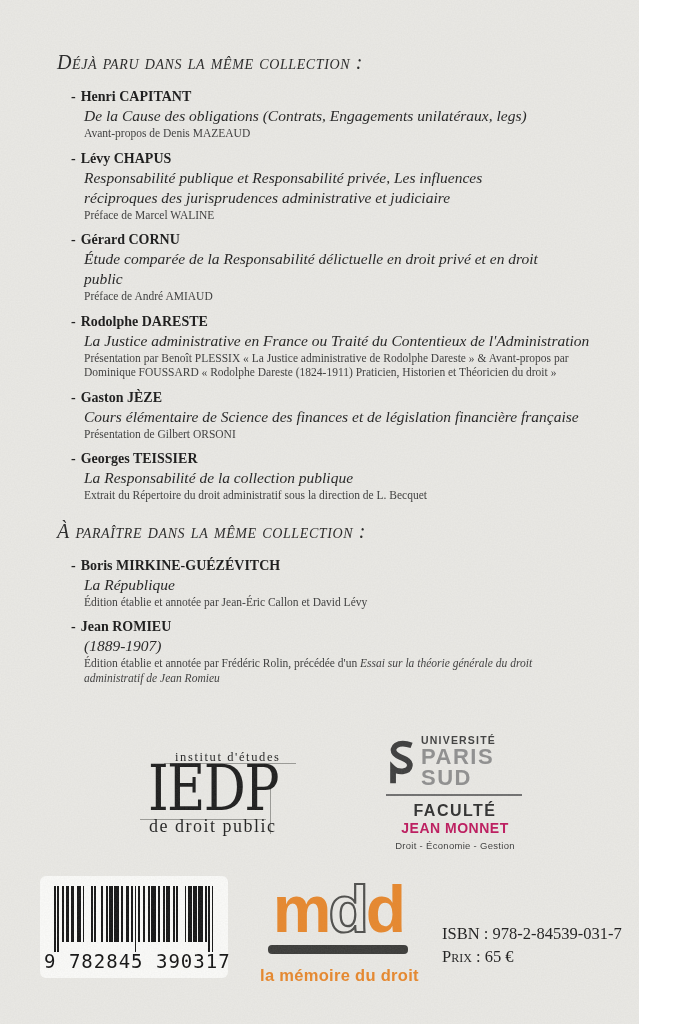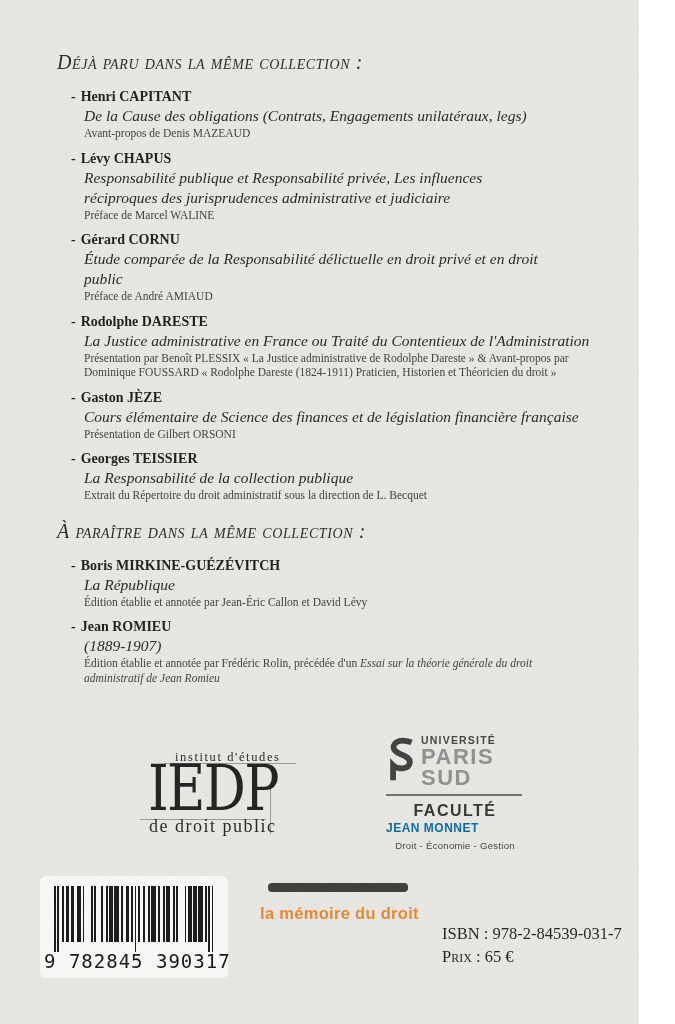--- a/index.html
+++ b/index.html
@@ -36,27 +36,27 @@
   .iedp-top{position:absolute; left:27px; top:0; font-size:12.5px; letter-spacing:1.6px; color:#1f1f1f; white-space:nowrap;}
   .iedp-acronym{
     position:absolute; left:0; top:8px; font-family:"DejaVu Serif", serif;
     font-size:64px; line-height:60px; letter-spacing:-2px; color:#1c1c1c;
     transform:scaleX(.82); transform-origin:left top; white-space:nowrap;
   }
   .iedp-bottom{position:absolute; left:1px; top:66px; font-size:18px; letter-spacing:1.5px; color:#1f1f1f; white-space:nowrap;}
 
   
   .psud{position:absolute; left:386px; top:732px; width:138px; z-index:2; font-family:"Liberation Sans", sans-serif;}
-  .psud-top{display:flex; align-items:center;}
+  .psud-top{display:flex; align-items:flex-end;}
   .psud-mark{flex:0 0 auto; margin-right:5px;}
   .psud-univ{font-weight:bold; font-size:10.5px; letter-spacing:1.2px; color:#3f3f3f; margin-top:2px;}
   .psud-name{font-weight:bold; font-size:22px; line-height:21px; letter-spacing:1.5px; color:#8f8f8f;}
   .psud-rule{height:1.5px; background:#6f6f6f; margin:6px 0 7px; width:136px;}
   .psud-fac1{font-weight:bold; font-size:16px; line-height:16px; letter-spacing:1.5px; color:#2f2f2f; text-align:center;}
-  .psud-fac2{font-weight:bold; font-size:12px; line-height:19px; letter-spacing:.5px; color:#0369a1; text-align:left;}
+  .psud-fac2{font-weight:bold; font-size:14px; line-height:19px; letter-spacing:.5px; color:#be185d; text-align:center;}
   .psud-dept{font-size:9.5px; color:#3c3c3c; text-align:center; margin-top:2px; letter-spacing:.3px;}
 
   
   .barcode{position:absolute; left:40px; top:876px; width:188px; height:102px; background:#fbfbf9; border-radius:6px; z-index:2;}
   .bars{position:absolute; left:14px; top:10px; height:56px; display:flex; align-items:flex-start;}
   .bars span{display:block; height:56px; background:#141414;}
   .bars span.guard{height:66px;}
   .barcode-digits{
     position:absolute; left:4px; bottom:6px; width:calc(100% - 8px);
     font-family:"DejaVu Sans Mono", monospace; font-size:19px; color:#111;
@@ -229,20 +229,23 @@
         <span style="width: 3.37px; margin-right: 1.68px;"></span>
         <span style="width: 5.05px; margin-right: 1.68px;"></span>
         <span style="width: 1.68px; margin-right: 1.68px;"></span>
         <span class="guard" style="width: 1.68px; margin-right: 1.68px;"></span>
         <span class="guard" style="width: 1.68px;"></span>
       </div>
     <div class="barcode-digits">9 782845 390317</div>
   </div>
 
   <div class="mdd">
+    <div class="mdd-letters">
+      <span class="mdd-m">m</span><span class="mdd-d1">d</span><span class="mdd-d2">d</span>
+    </div>
     <div class="mdd-bar"></div>
     <div class="mdd-tagline">la mémoire du droit</div>
   </div>
 
   <div class="isbn">
     <div>ISBN : 978-2-84539-031-7</div>
     <div class="price">Prix : 65 €</div>
   </div>
 
   <svg class="texture" width="675" height="1024">

